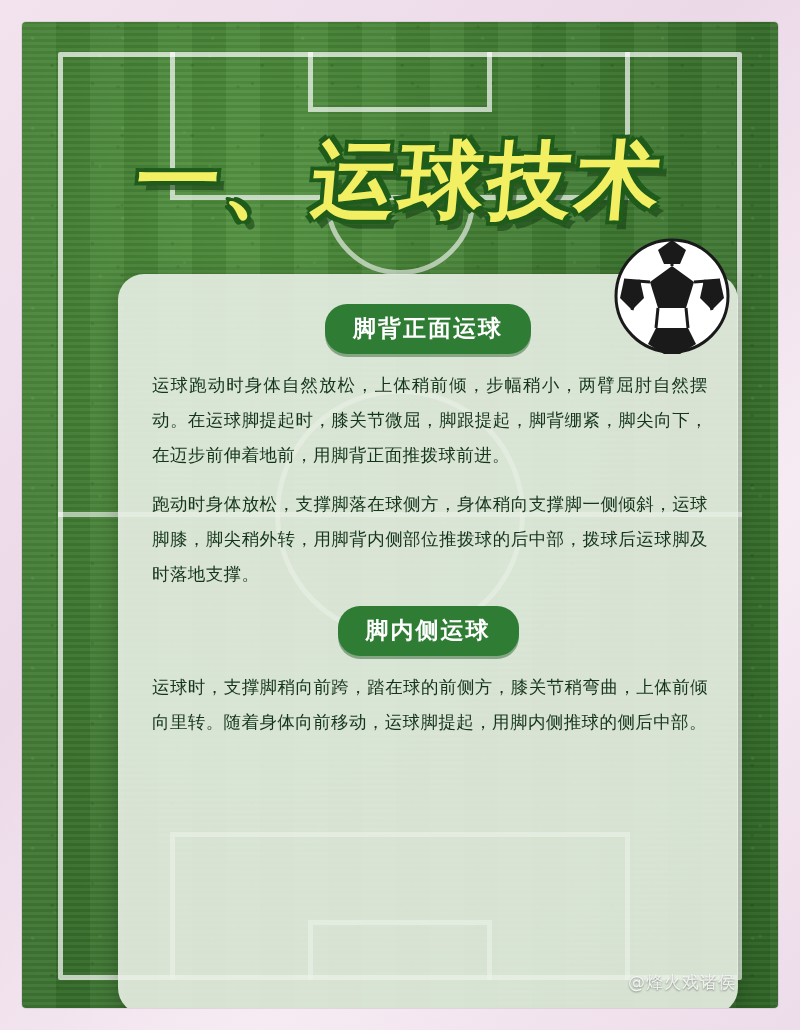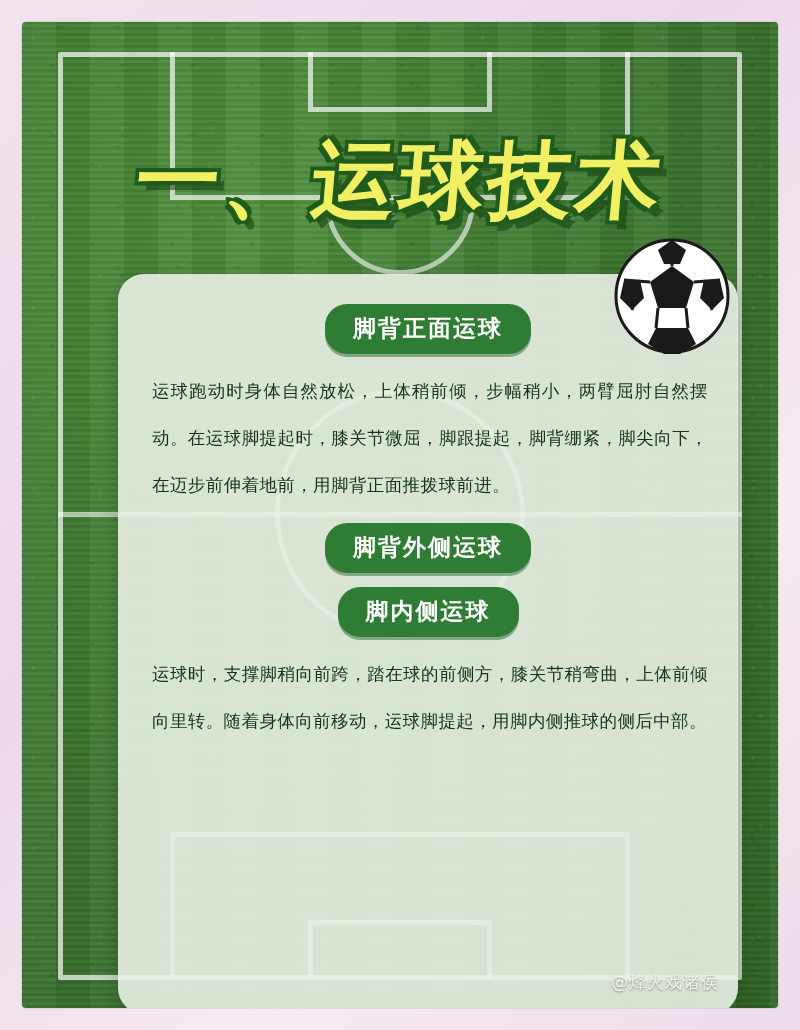--- a/index.html
+++ b/index.html
@@ -149,32 +149,32 @@
     font-weight: 700;
     font-size: 23px;
     letter-spacing: 2px;
     padding: 9px 28px 10px 28px;
     border-radius: 22px;
     box-shadow: 0 3px 0 rgba(31,88,34,0.45);
   }
   .para {
     font-family: "DejaVu Sans", "Liberation Sans", sans-serif;
     font-size: 17.5px;
-    line-height: 47px;
+    line-height: 35px;
     color: #14351a;
     text-align: justify;
     margin: 0 2px 14px 6px;
     letter-spacing: 0.4px;
   }
   .sec + .sec .pill-row { margin-top: 2px; }
 
   
   .watermark {
     position: absolute;
-    right: 59px; bottom: 14px;
+    right: 42px; bottom: 14px;
     color: rgba(255,255,255,0.82);
     font-family: "DejaVu Sans", "Liberation Sans", sans-serif;
     font-size: 17px;
     letter-spacing: 1px;
     z-index: 7;
     text-shadow: 0 1px 2px rgba(0,0,0,0.4);
   }
 </style>
 </head>
 <body>
@@ -217,26 +217,24 @@
   <div class="card">
 
     <div class="sec">
       <div class="pill-row">
         <span class="pill">脚背正面运球</span>
       </div>
       <p class="para">运球跑动时身体自然放松，上体稍前倾，步幅稍小，两臂屈肘自然摆动。在运球脚提起时，膝关节微屈，脚跟提起，脚背绷紧，脚尖向下，在迈步前伸着地前，用脚背正面推拨球前进。</p>
     </div>
 
     <div class="sec">
-    </div>
-
-    <div class="sec">
-      <div class="pill-row">
-        <span class="pill">脚背外侧运球</span>
-      </div>
+      <p class="para">跑动时身体放松，支撑脚落在球侧方，身体稍向支撑脚一侧倾斜，运球脚膝，脚尖稍外转，用脚背内侧部位推拨球的后中部，拨球后运球脚及时落地支撑。</p>
+    </div>
+
+    <div class="sec">
     </div>
 
     <div class="sec">
       <div class="pill-row">
         <span class="pill">脚内侧运球</span>
       </div>
       <p class="para">运球时，支撑脚稍向前跨，踏在球的前侧方，膝关节稍弯曲，上体前倾向里转。随着身体向前移动，运球脚提起，用脚内侧推球的侧后中部。</p>
     </div>
 
   </div>

